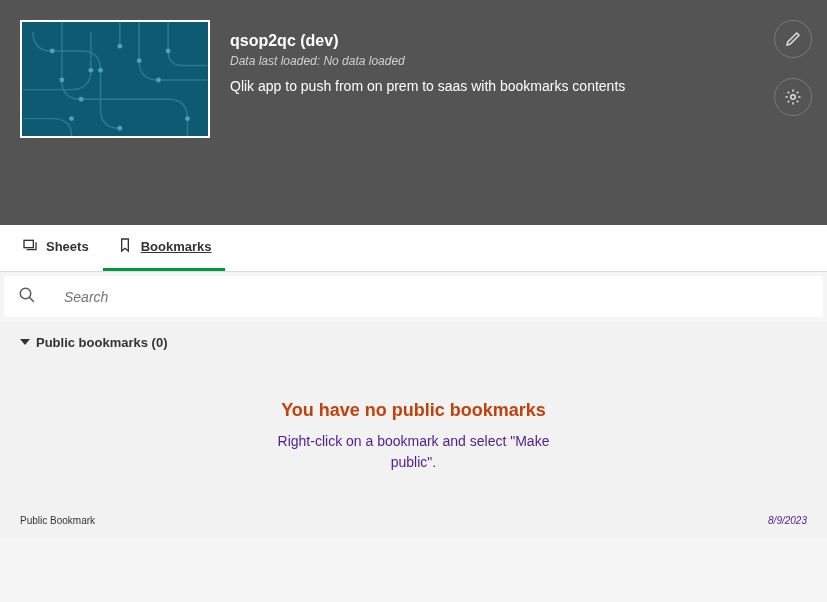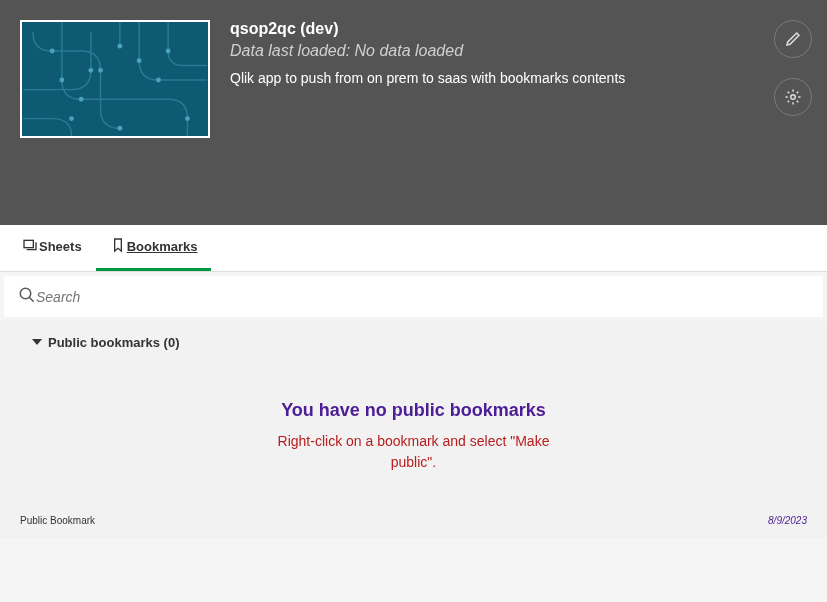--- a/index.html
+++ b/index.html
@@ -25,26 +25,26 @@
     border: 2px solid #fff;
     position: absolute;
     left: 20px;
     top: 20px;
     overflow: hidden;
   }
   .thumb svg { width: 100%; height: 100%; display: block; }
   .header-text {
     position: absolute;
     left: 230px;
-    top: 20px;
+    top: 32px;
     right: 80px;
     color: #fff;
   }
   .app-title { font-weight: 700; font-size: 16px; margin-bottom: 4px; }
-  .app-subtitle { font-size: 16px; font-style: italic; color: #d0d0d0; margin-bottom: 10px; }
+  .app-subtitle { font-size: 12px; font-style: italic; color: #d0d0d0; margin-bottom: 10px; }
   .app-desc { font-size: 14px; color: #fff; }
   .icon-btn {
     position: absolute;
     width: 38px;
     height: 38px;
     border-radius: 50%;
     border: 1px solid #7a7a7a;
     background: #545454;
     display: flex;
     align-items: center;
@@ -57,67 +57,67 @@
   .tabs {
     background: #fff;
     display: flex;
     align-items: center;
     border-bottom: 1px solid #ddd;
     padding: 0 8px;
   }
   .tab {
     display: flex;
     align-items: center;
-    gap: 1px;
+    gap: 8px;
     padding: 12px 14px;
     font-size: 13px;
     font-weight: 600;
     color: #333;
     cursor: pointer;
     border-bottom: 3px solid transparent;
   }
   .tab.active { border-bottom-color: #009845; text-decoration: underline; }
   .tab svg { stroke: #333; fill: none; }
   .search-bar {
     background: #fff;
     padding: 10px 14px;
     display: flex;
     align-items: center;
-    gap: 0;
+    gap: 28px;
     margin: 4px;
     border-radius: 2px;
   }
   .search-bar svg { stroke: #595959; fill: none; }
   .search-bar input {
     border: none;
     outline: none;
     font-size: 14px;
     flex: 1;
     font-style: italic;
     color: #888;
     background: transparent;
   }
   .section-header {
     display: flex;
     align-items: center;
     gap: 6px;
-    padding: 14px 32px 10px;
+    padding: 14px 20px 10px;
     font-weight: 700;
     font-size: 13px;
     color: #333;
     cursor: pointer;
   }
   .section-header svg { fill: #333; }
   .empty-state {
     text-align: center;
     padding: 40px 20px 30px;
     color: #595959;
   }
-  .empty-title { font-size: 18px; font-weight: 700; margin-bottom: 10px; color: #4c1d95; }
-  .empty-sub { font-size: 14px; color: #b91c1c; max-width: 300px; margin: 0 auto; line-height: 1.5; }
+  .empty-title { font-size: 18px; font-weight: 700; margin-bottom: 10px; color: #c2410c; }
+  .empty-sub { font-size: 14px; color: #4c1d95; max-width: 300px; margin: 0 auto; line-height: 1.5; }
   .bookmark-row {
     display: flex;
     justify-content: space-between;
     padding: 12px 20px;
     font-size: 10px;
     color: #333;
   }
   .bookmark-row .date { color: #4c1d95; font-style: italic; }
   .content { background: #f2f2f2; }
 </style>

